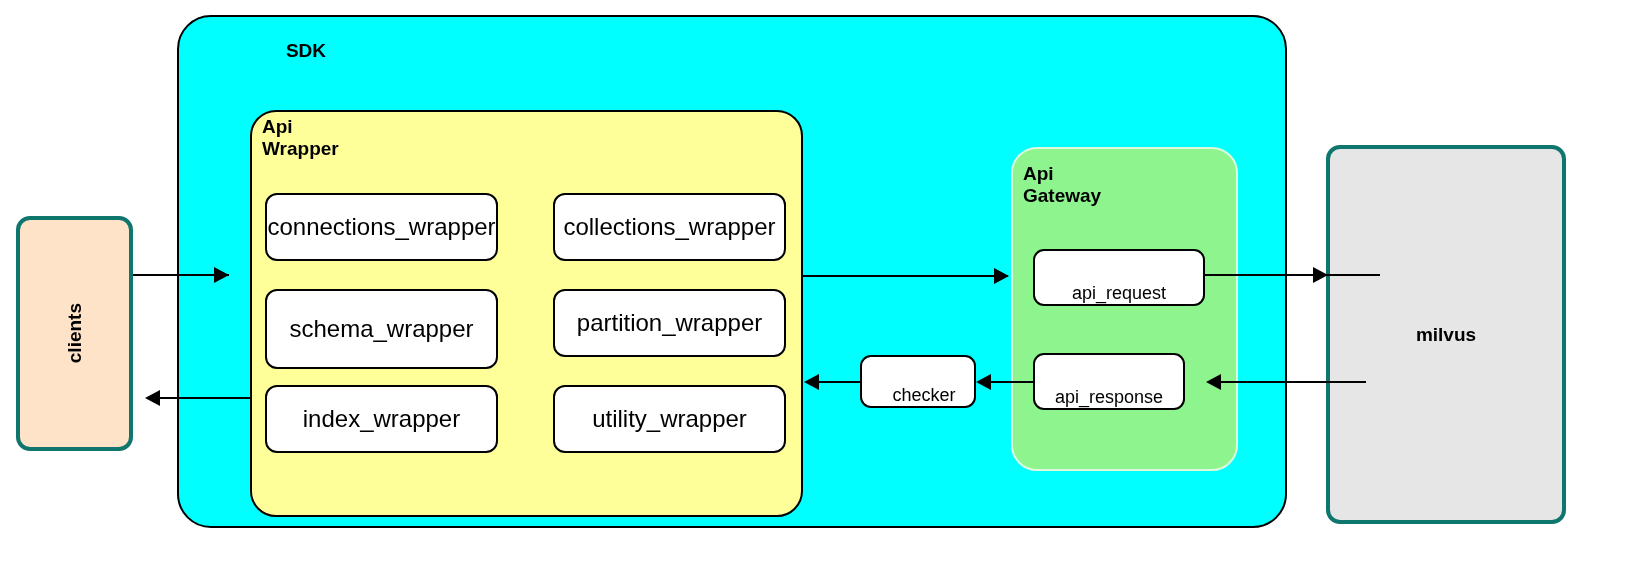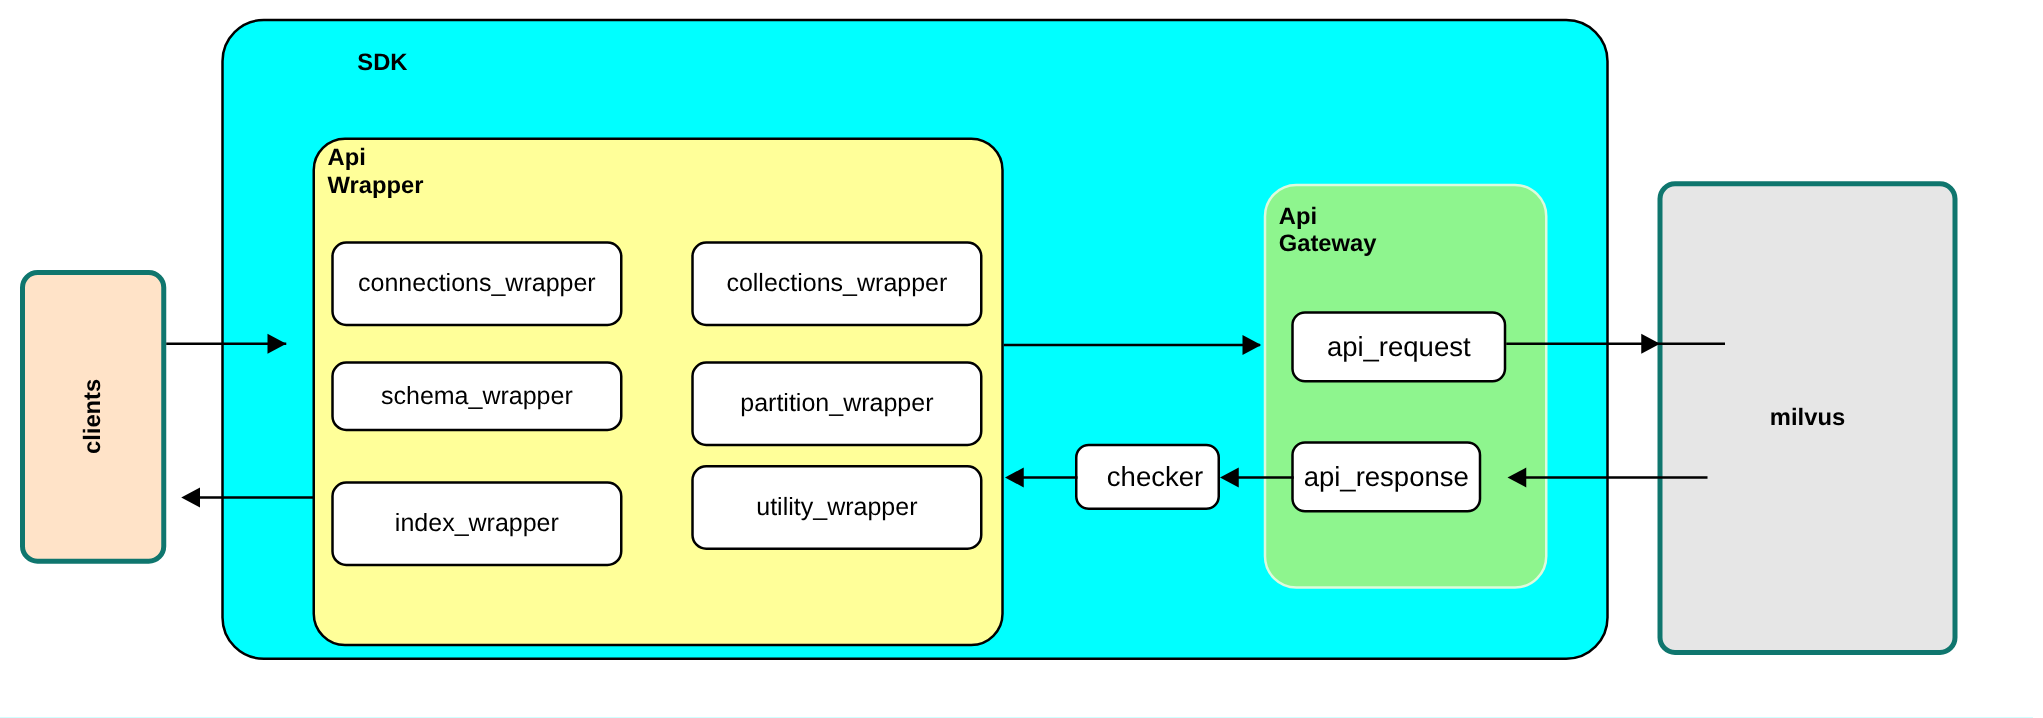--- a/index.html
+++ b/index.html
@@ -54,27 +54,28 @@
     text-align: center;
     white-space: pre-line;
     pointer-events: none;
   }
 
   
   .node {
     border: 2px solid #000000;
     border-radius: 12px;
     background: #ffffff;
-    font-size: 20px;
+    font-size: 24px;
     text-align: center;
     padding: 0 6px;
   }
   .node-small {
-    font-size: 22px;
+    font-size: 18px;
     border-radius: 11px;
+    align-items: flex-end;
   }
 
   .endpoint {
     border: 4px solid #0f766e;
     border-radius: 14px;
     font-weight: bold;
     font-size: 19px;
   }
   .vertical-label {
     writing-mode: vertical-rl;
@@ -121,33 +122,33 @@
 Wrapper</div>
 
   <div class="box node" style="left:265px; top:193px; width:233px; height:68px;">
     <span>connections_wrapper</span>
   </div>
 
   <div class="box node" style="left:553px; top:193px; width:233px; height:68px;">
     <span>collections_wrapper</span>
   </div>
 
-  <div class="box node" style="left:265px; top:289px; width:233px; height:56px;">
+  <div class="box node" style="left:265px; top:289px; width:233px; height:80px;">
     <span>schema_wrapper</span>
   </div>
 
   <div class="box node" style="left:553px; top:289px; width:233px; height:68px;">
     <span>partition_wrapper</span>
   </div>
 
   <div class="box node" style="left:265px; top:385px; width:233px; height:68px;">
     <span>index_wrapper</span>
   </div>
 
-  <div class="box node" style="left:553px; top:372px; width:233px; height:68px;">
+  <div class="box node" style="left:553px; top:385px; width:233px; height:68px;">
     <span>utility_wrapper</span>
   </div>
 
   <div class="box container-gateway" style="left:1011px; top:147px; width:227px; height:324px; background:#8ef58e;">
   </div>
   <div class="container-title" style="left:1023px; top:163px; width:150px; text-align:left;">Api
 Gateway</div>
 
   <div class="box node node-small" style="left:1033px; top:249px; width:172px; height:57px;">
     <span>api_request</span>

